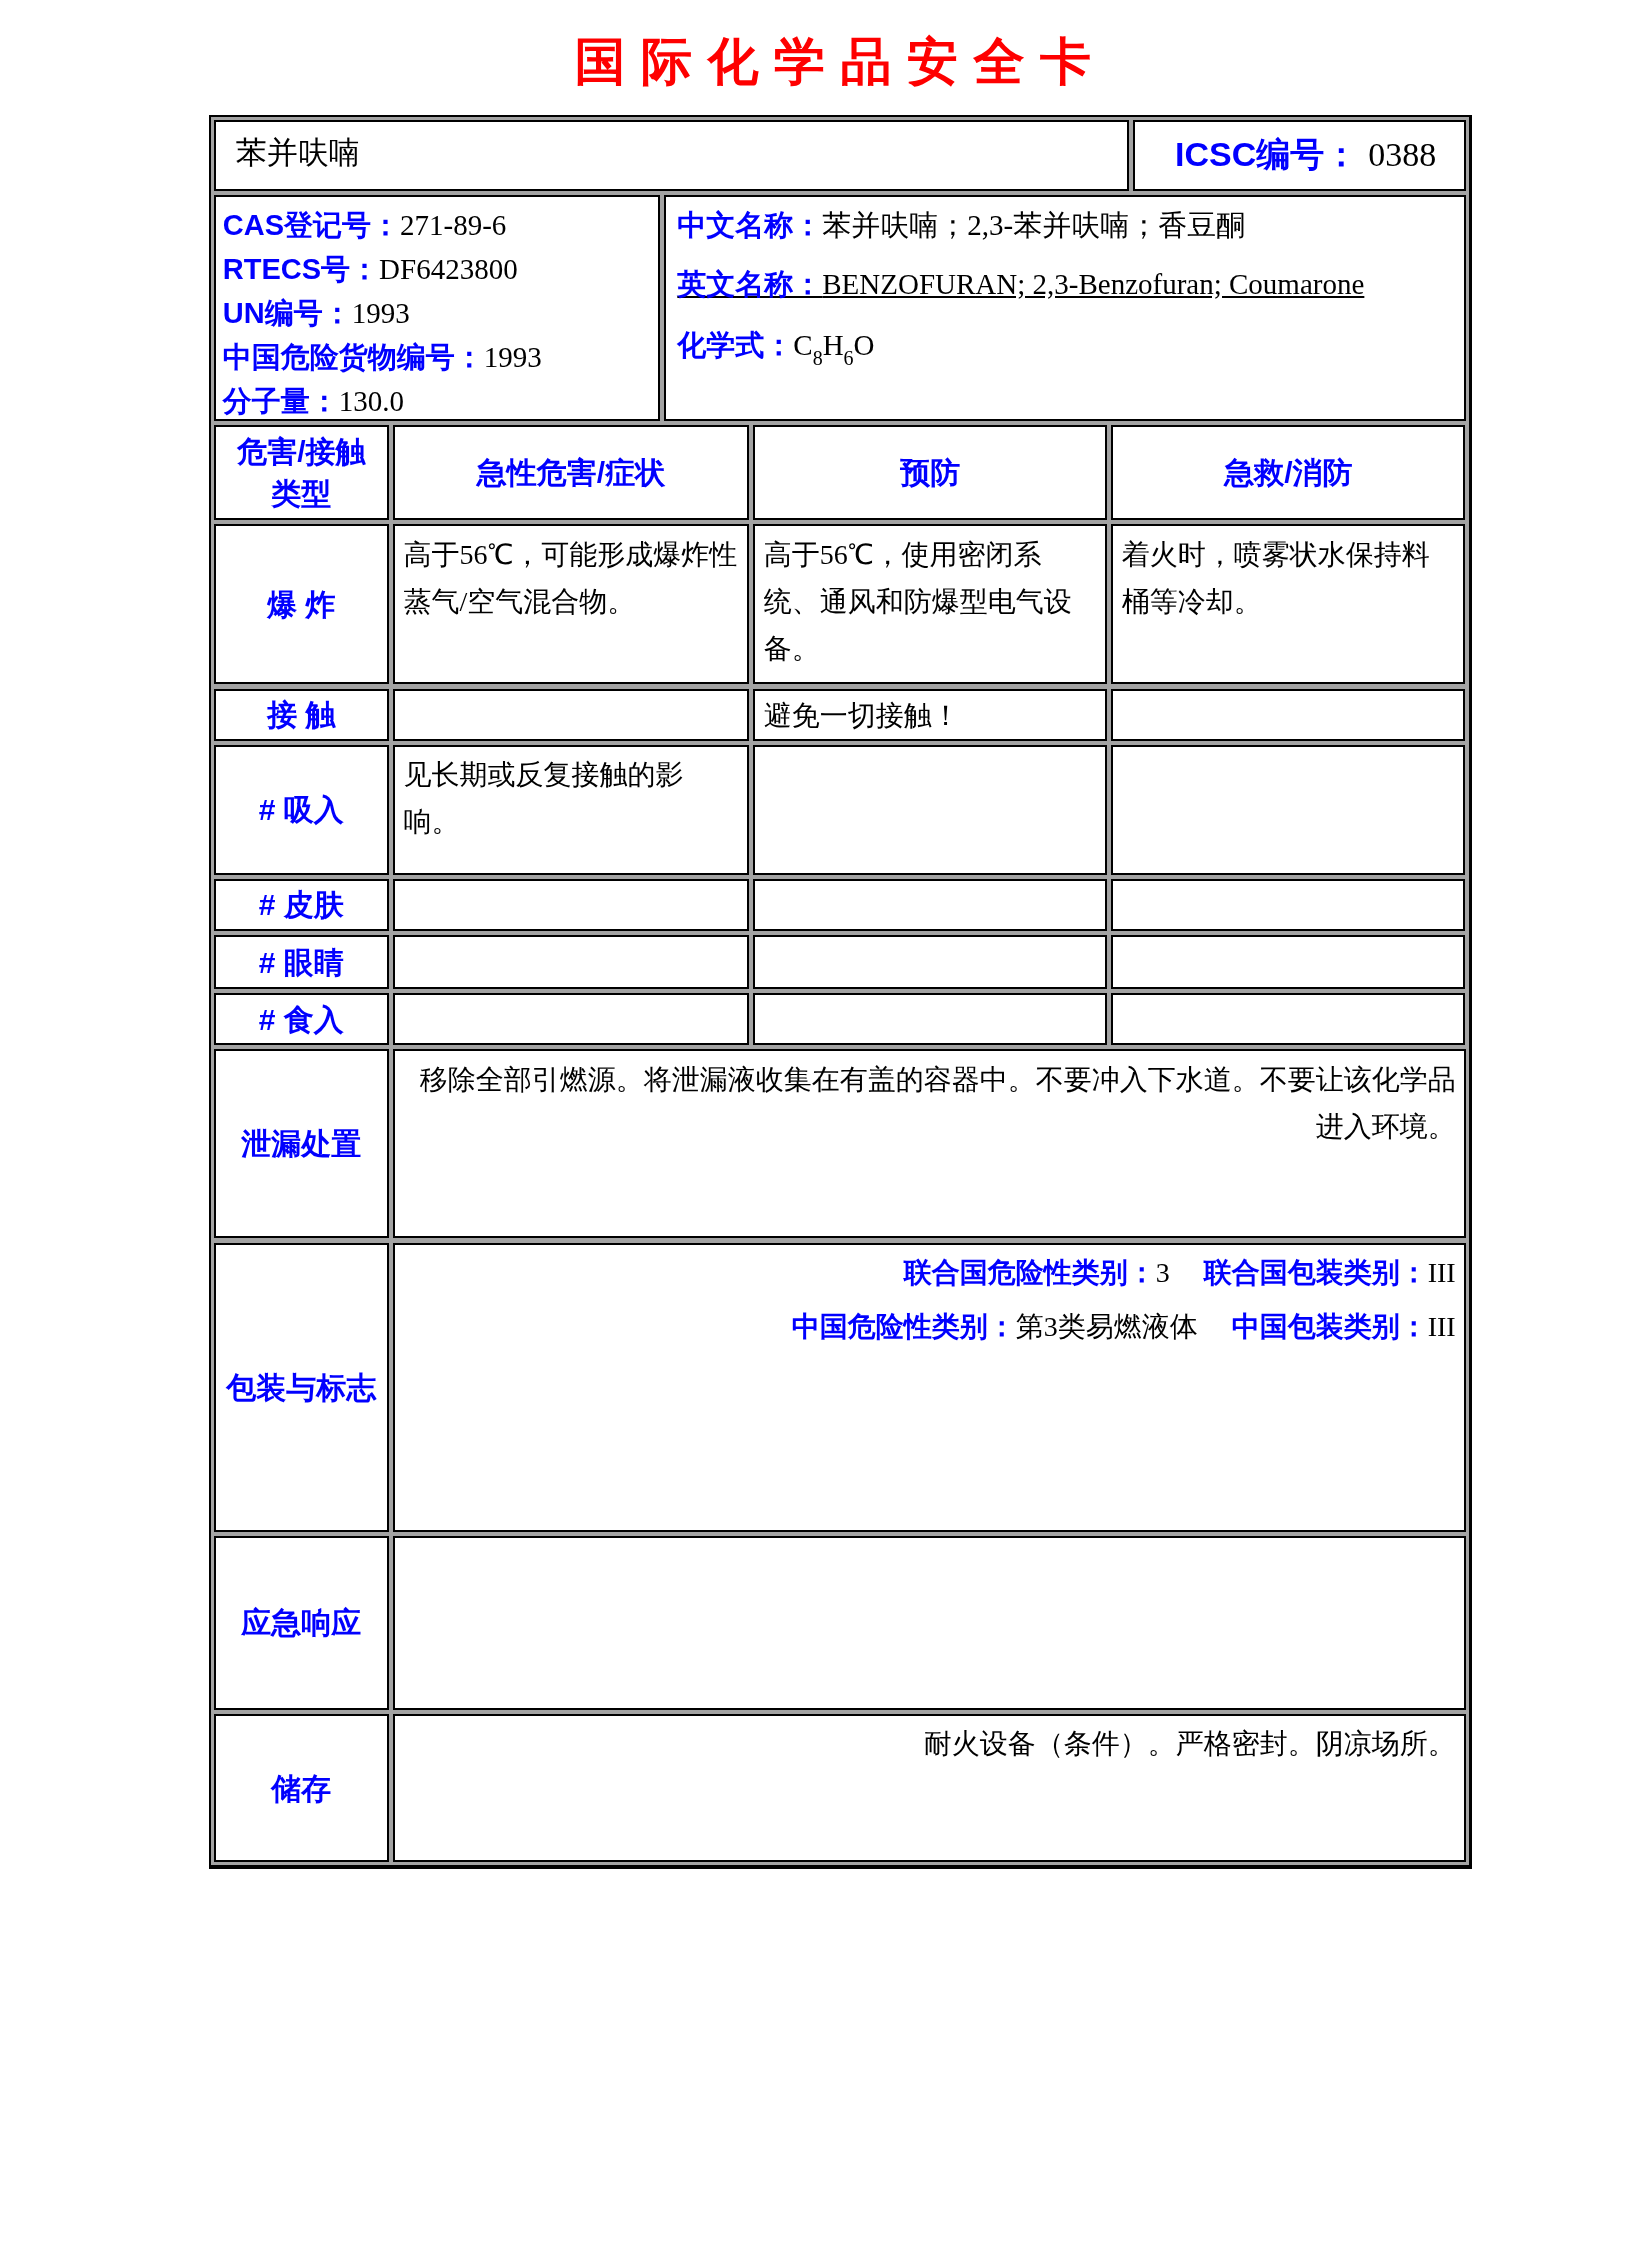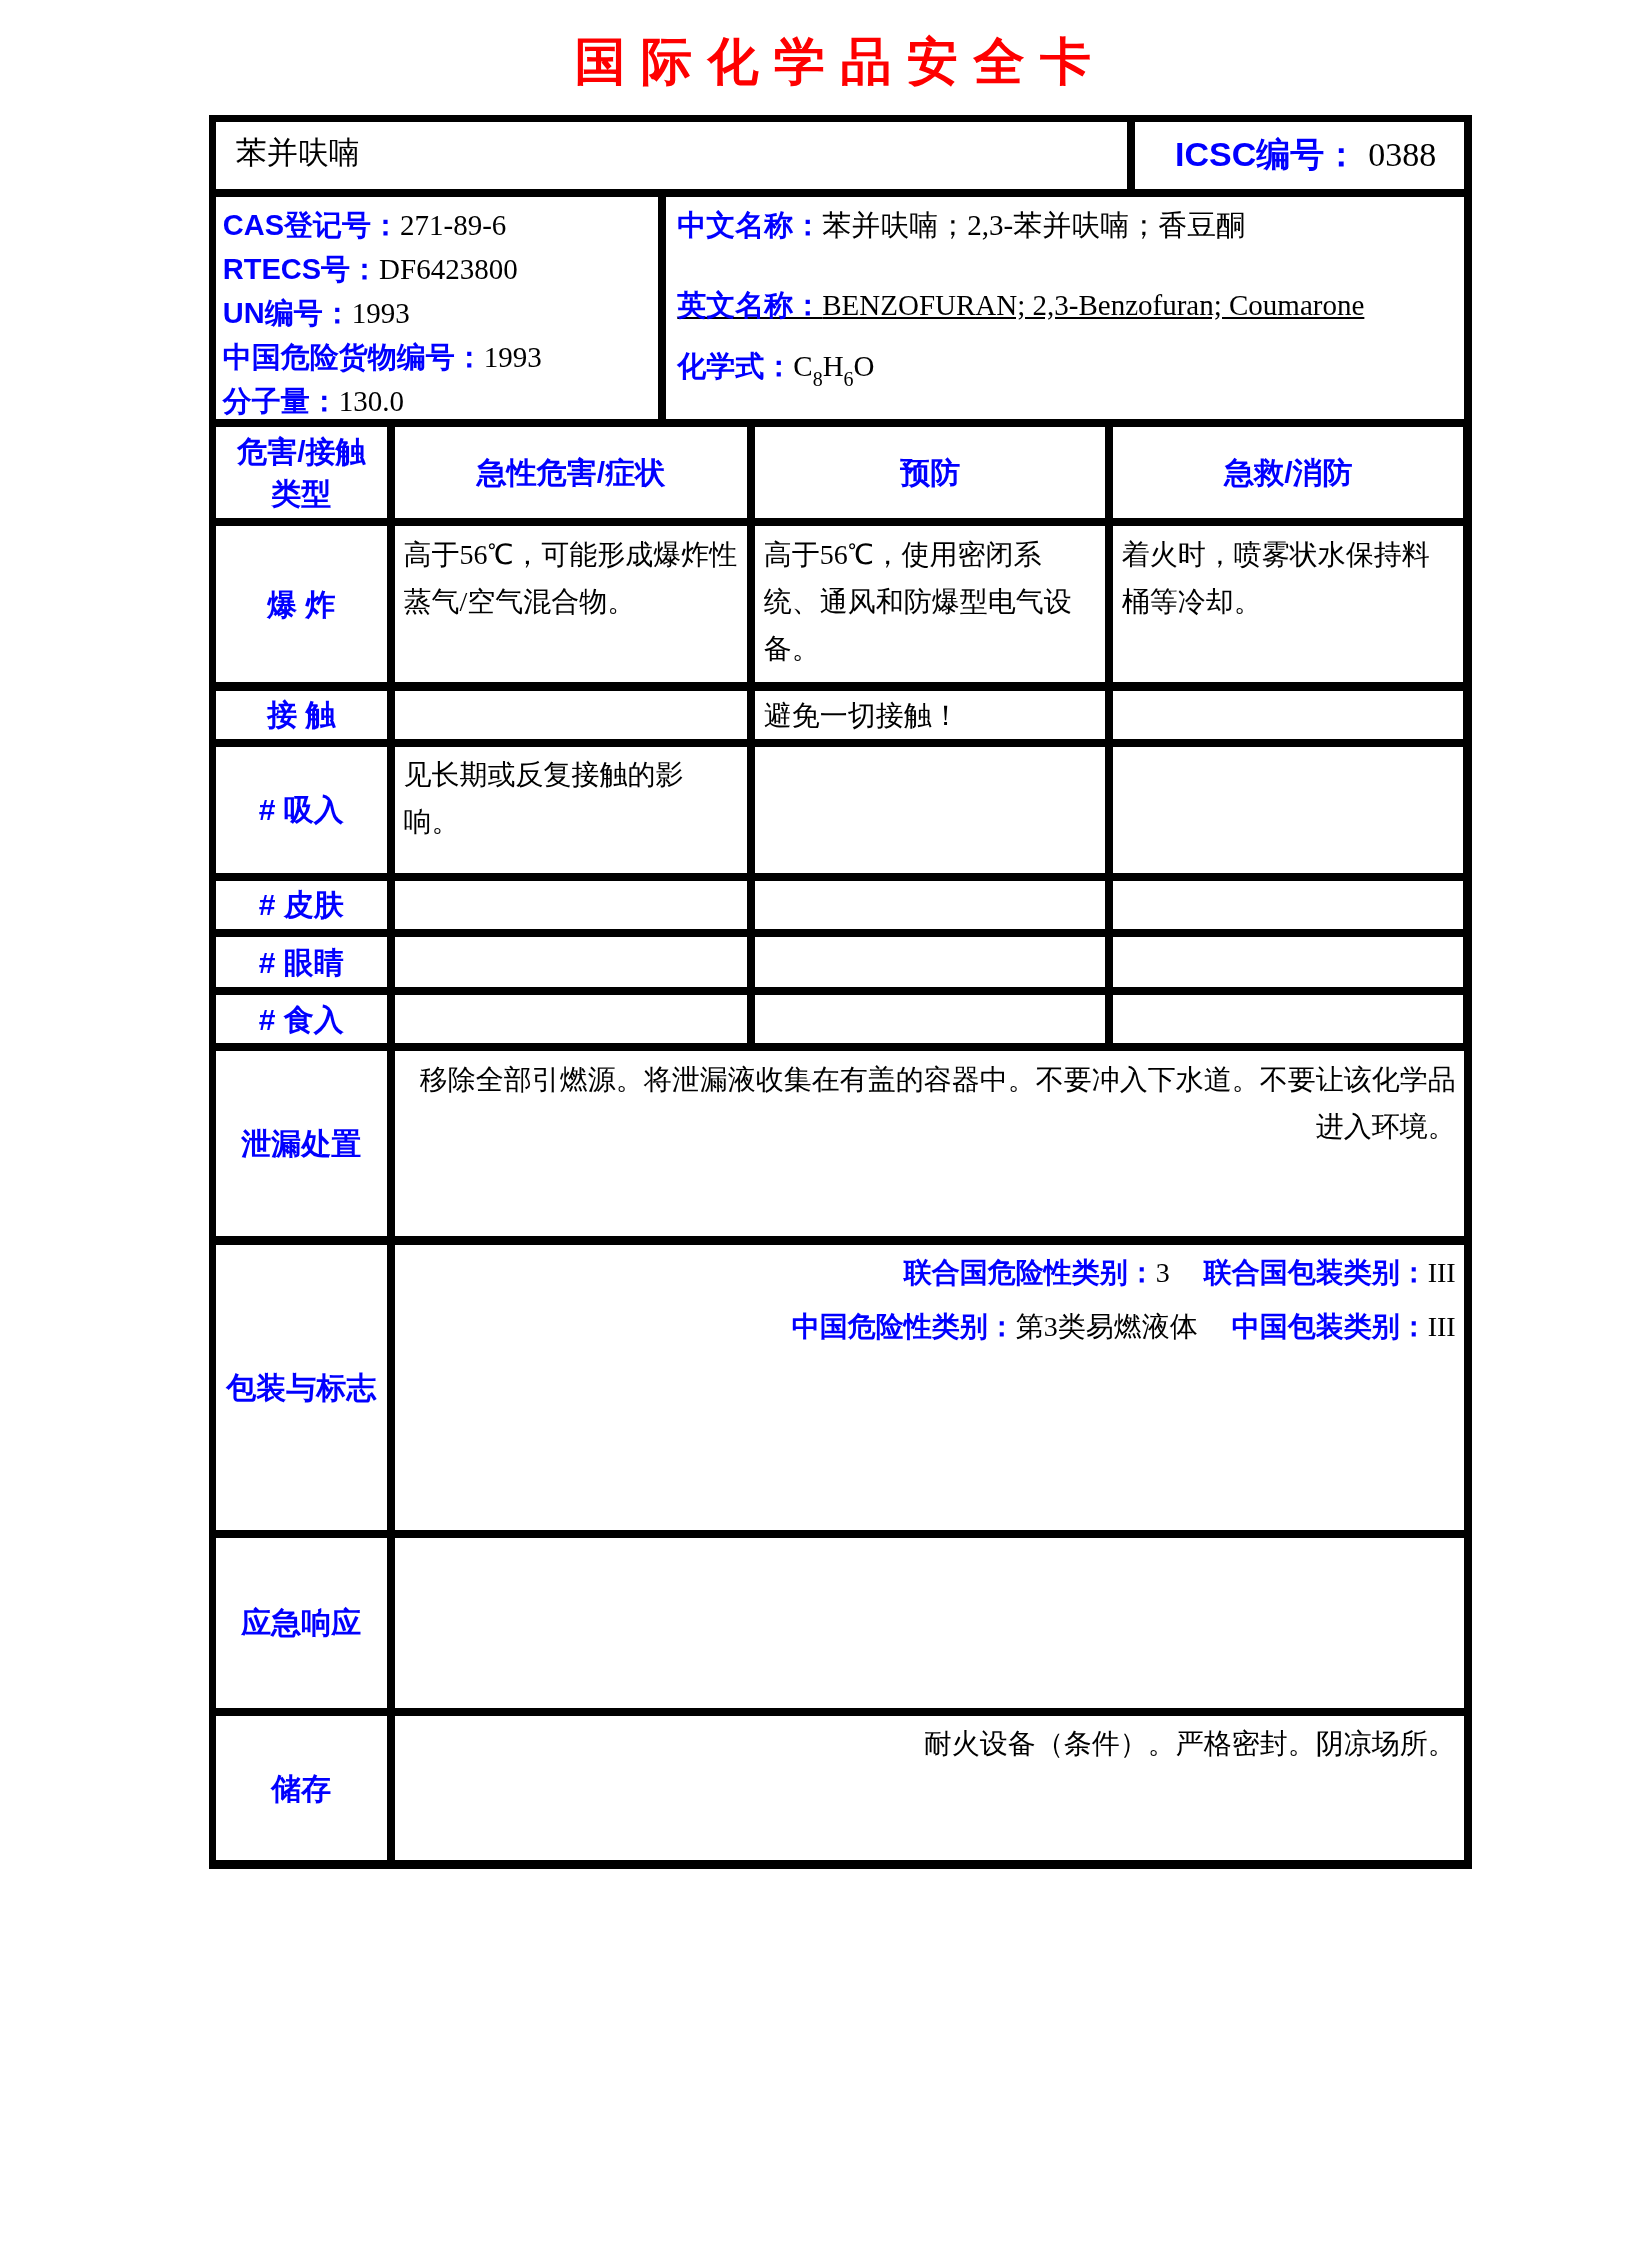--- a/index.html
+++ b/index.html
@@ -8,21 +8,21 @@
     font-family:"Liberation Serif", serif;color:#000;
   }
   .page-title{
     position:absolute;left:209px;top:28px;width:1263px;
     text-align:center;font-family:"Liberation Sans", sans-serif;
     font-weight:bold;font-size:51px;letter-spacing:15.5px;color:#fe0000;
   }
   .card{
     position:absolute;left:209px;top:115px;width:1263px;
     box-sizing:border-box;border:solid #000;border-width:2.1px 3.5px 4.2px 2.1px;
-    padding:2.8px;background:#000000;
+    padding:2.8px;background:#a3a3a3;
   }
   .row{display:flex;gap:4.2px;margin-bottom:4.2px;}
   .row:last-child{margin-bottom:0;}
   .cell{
     box-sizing:border-box;border:2.1px solid #000;background:#fff;
     overflow:hidden;
   }
   
   .w-name{width:915px;}  .w-icsc{flex:1;}
   .w-id{width:446px;}     .w-names{flex:1;}
@@ -45,21 +45,21 @@
   .name-cell{padding:10px 20px;font-size:31px;line-height:41px;color:#000;}
   .icsc-cell{
     display:flex;align-items:center;justify-content:flex-end;
     padding:0 28px;font-size:34px;
   }
   .icsc-cell .num{margin-left:10px;color:#000;font-weight:normal;font-family:"Liberation Serif", serif;}
   .idlist{padding:5.6px 7px;font-size:29px;line-height:44px;}
   .idlist .val{color:#000;}
   .nameblock{padding:5.6px 11.3px;font-size:29px;line-height:44px;}
   .nameblock p{margin:0;}
-  .nameblock .p1{margin-bottom:36px;}
+  .nameblock .p1{margin-bottom:15px;}
   .nameblock .p2{margin-bottom:17px;text-decoration:underline;}
   .hdr{font-size:30px;line-height:42px;}
   .sub{font-size:20px;vertical-align:-10px;}
   .pair2{margin-left:34px;}
   .packline{margin:0 0 7px 0;}
 </style>
 </head>
 <body>
 
 <div class="page-title">国际化学品安全卡</div>

